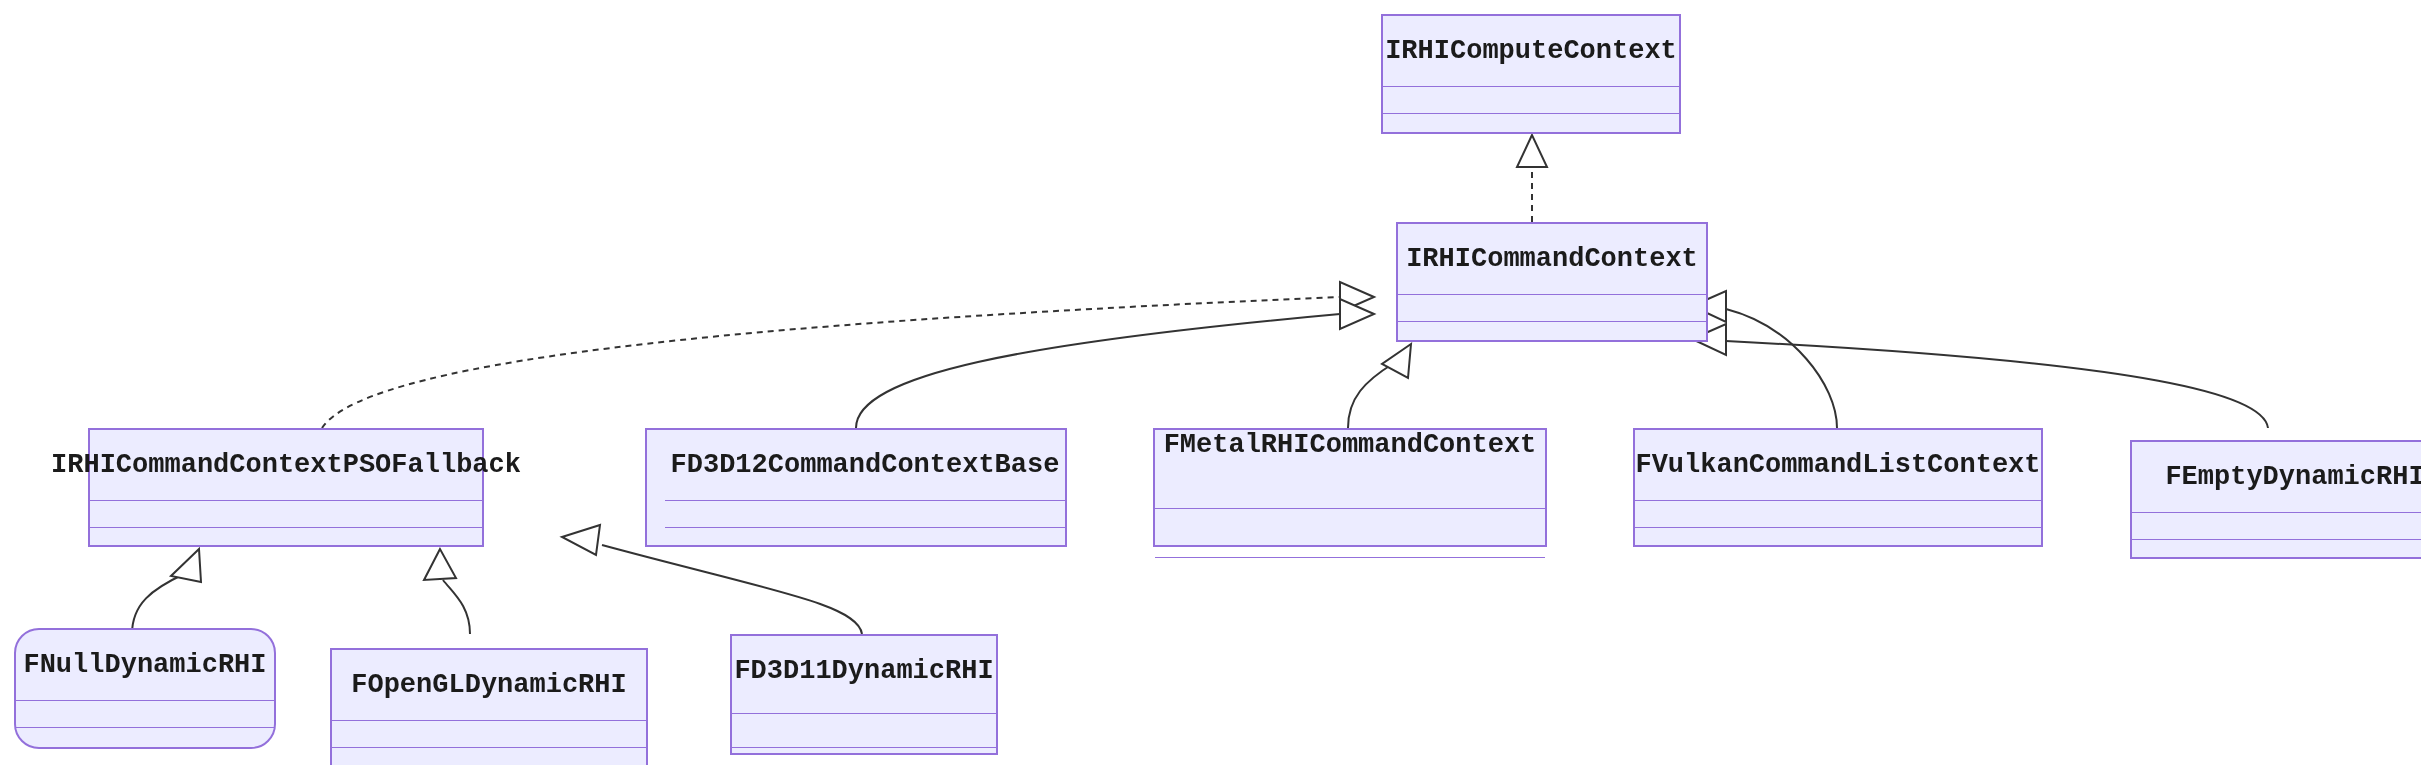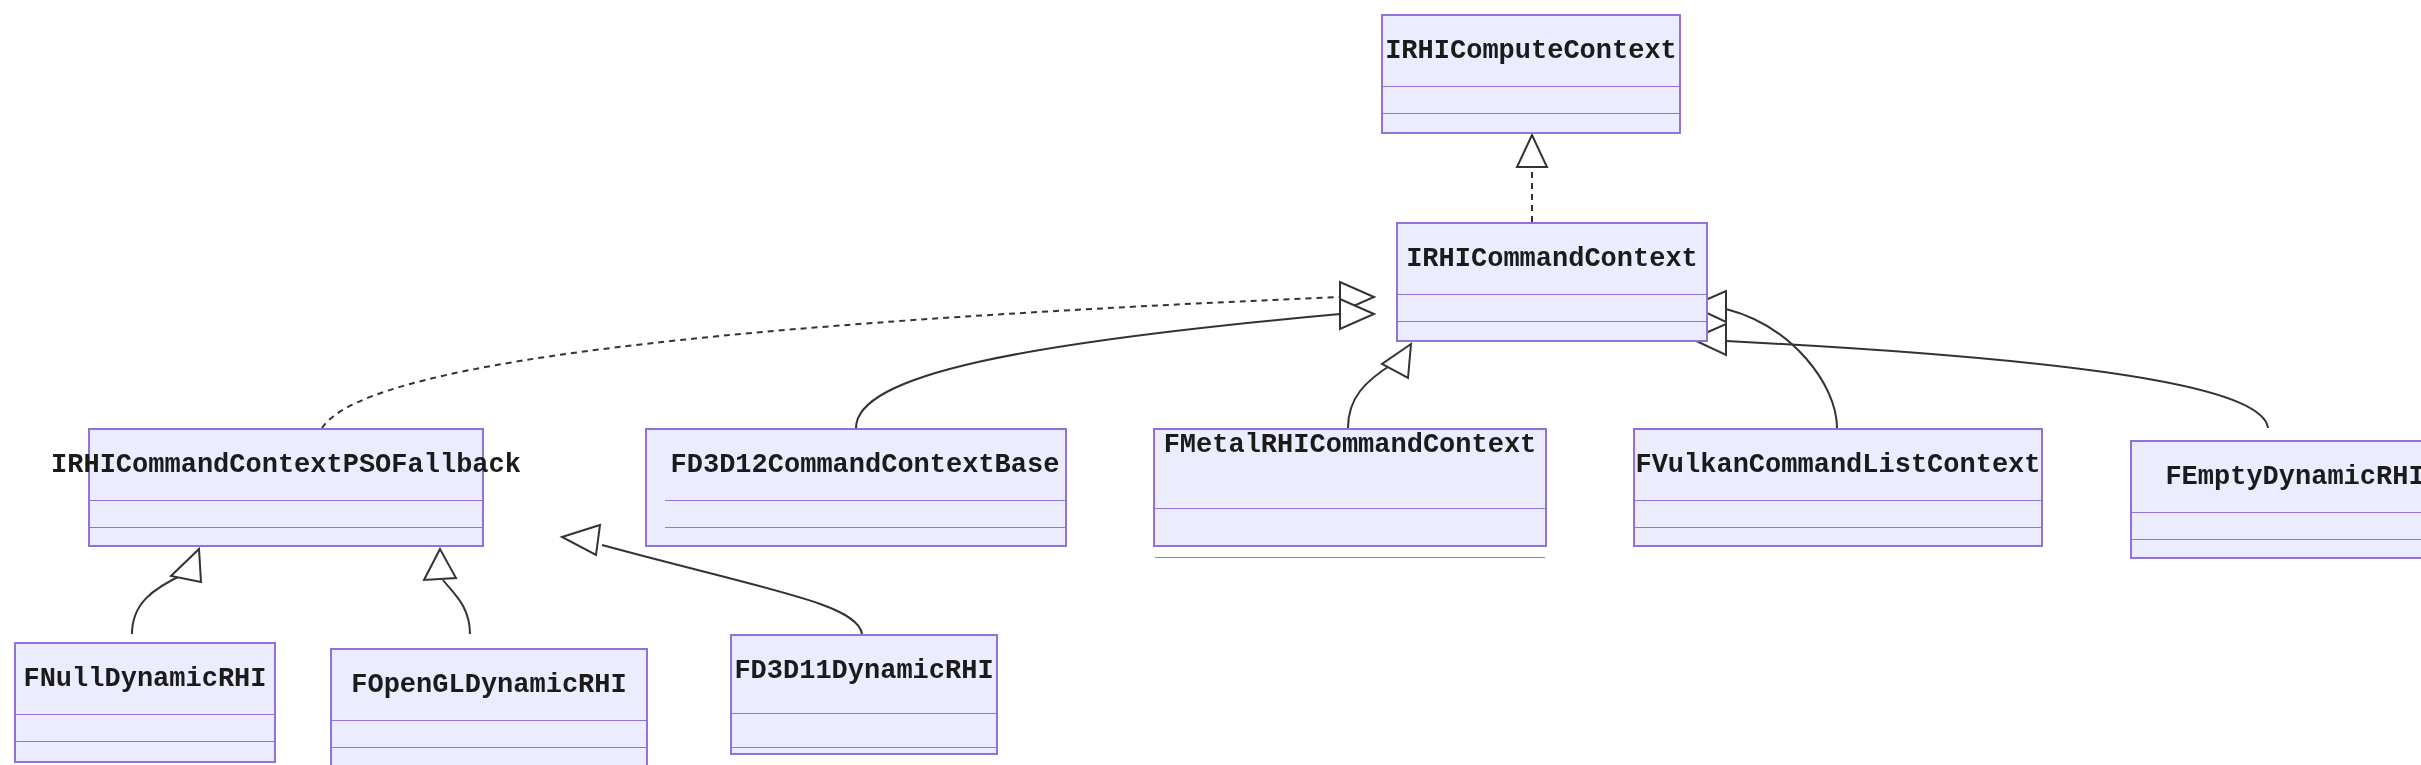--- a/index.html
+++ b/index.html
@@ -34,21 +34,21 @@
   .cls .methods{flex:1;border-top:1.5px solid #9370DB;}
 
   
   #cls-0{left:1381px;top:14px;width:300px;height:120px;}
   #cls-1{left:1376px;top:222px;width:312px;height:120px;margin-left:20px;}
   #cls-2{left:88px;top:428px;width:396px;height:119px;}
   #cls-3{left:645px;top:428px;width:422px;height:119px;padding-left:18px;}
   #cls-4{left:1153px;top:428px;width:394px;height:119px;gap:48px;}
   #cls-5{left:1633px;top:428px;width:410px;height:119px;}
   #cls-6{left:2130px;top:440px;width:330px;height:119px;}
-  #cls-7{left:14px;top:642px;width:262px;height:121px;}
+  #cls-7{left:14px;top:628px;width:262px;height:121px;border-radius:25px;}
   #cls-8{left:330px;top:634px;width:318px;height:121px;margin-top:14px;}
   #cls-9{left:730px;top:634px;width:268px;height:121px;gap:7px;}
 
   .edge{fill:none;stroke:#333333;stroke-width:2;}
   .edge.dashed{stroke-dasharray:6 5;}
   .arrowhead{fill:#ffffff;stroke:#333333;stroke-width:2;stroke-linejoin:miter;}
 </style>
 </head>
 <body>
 

